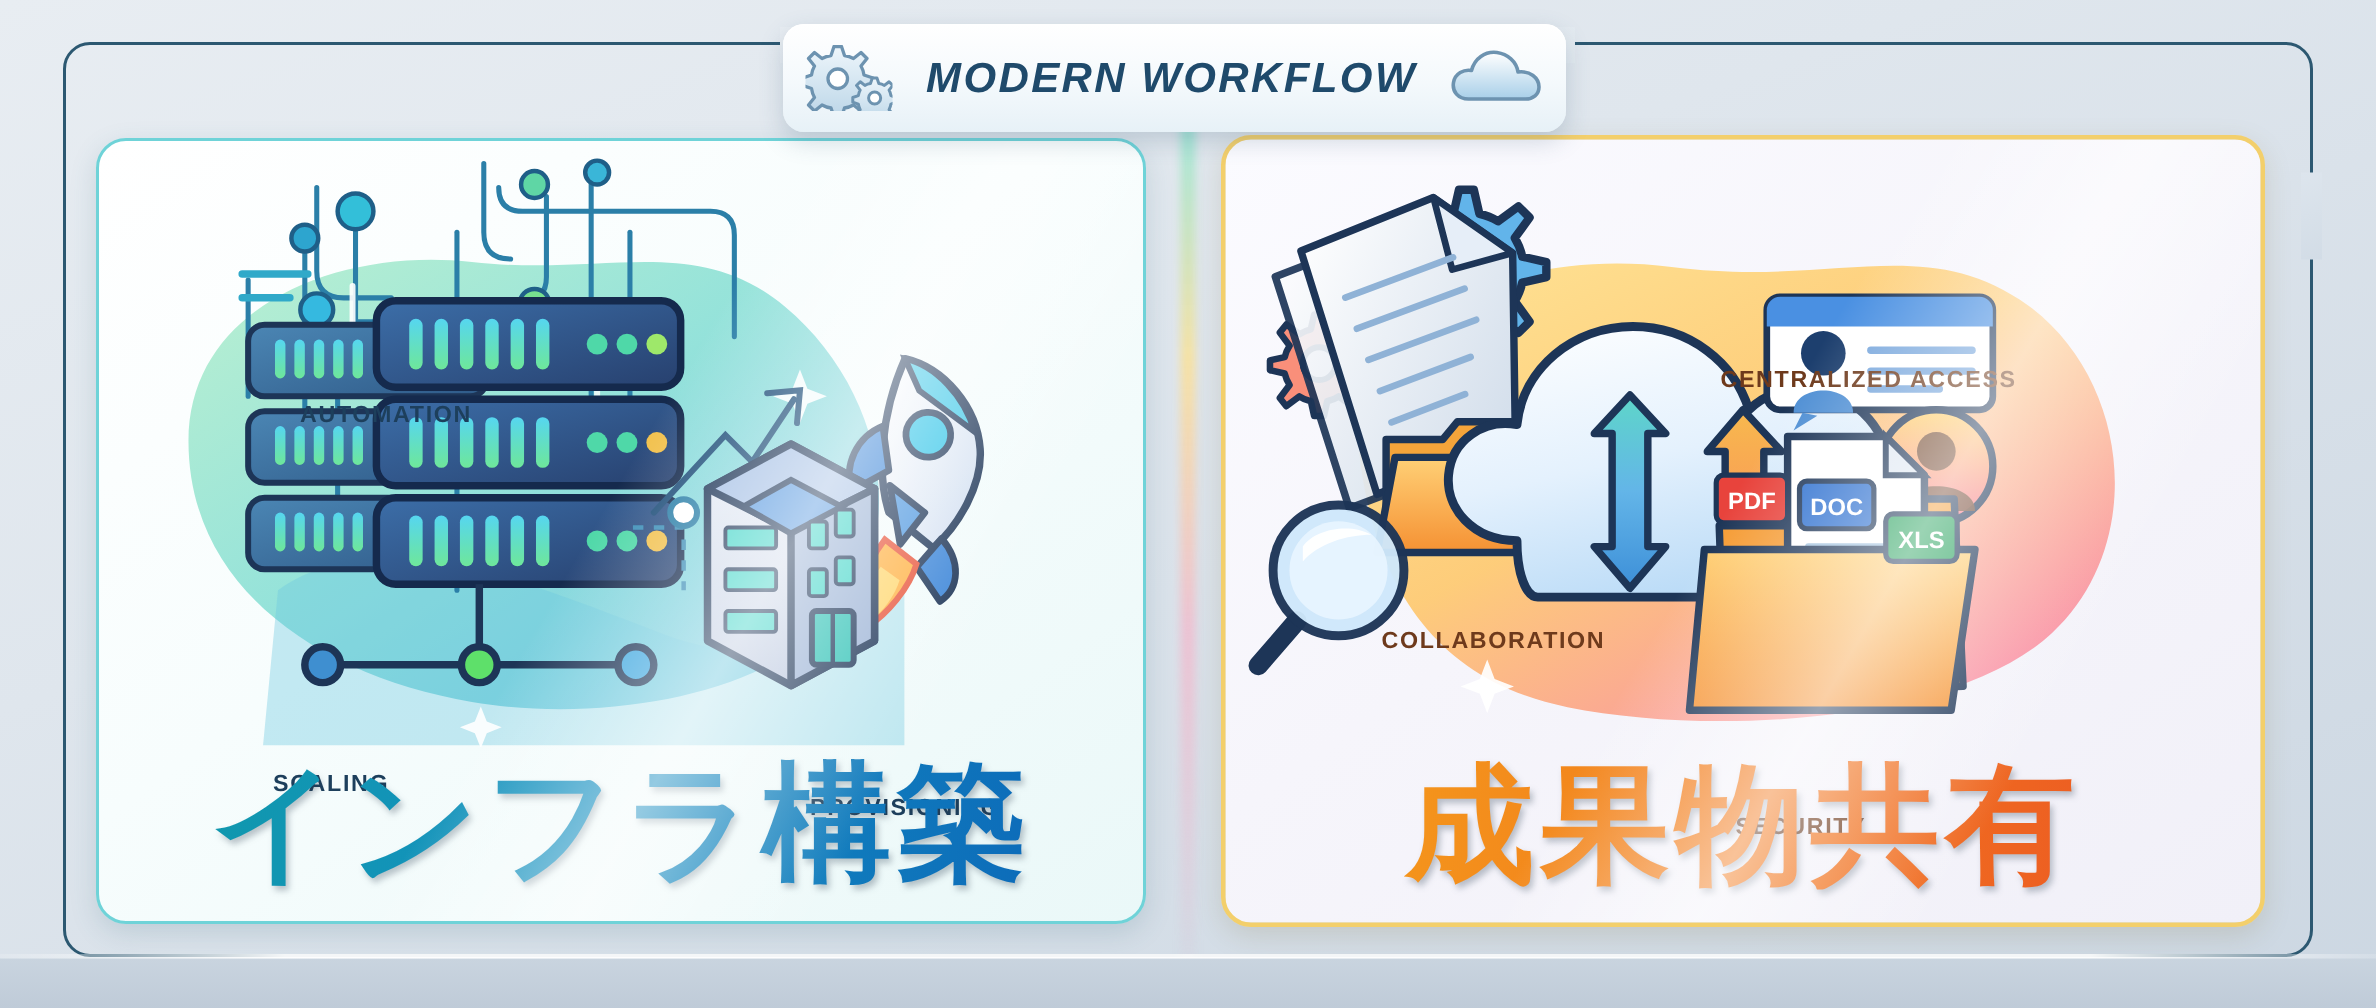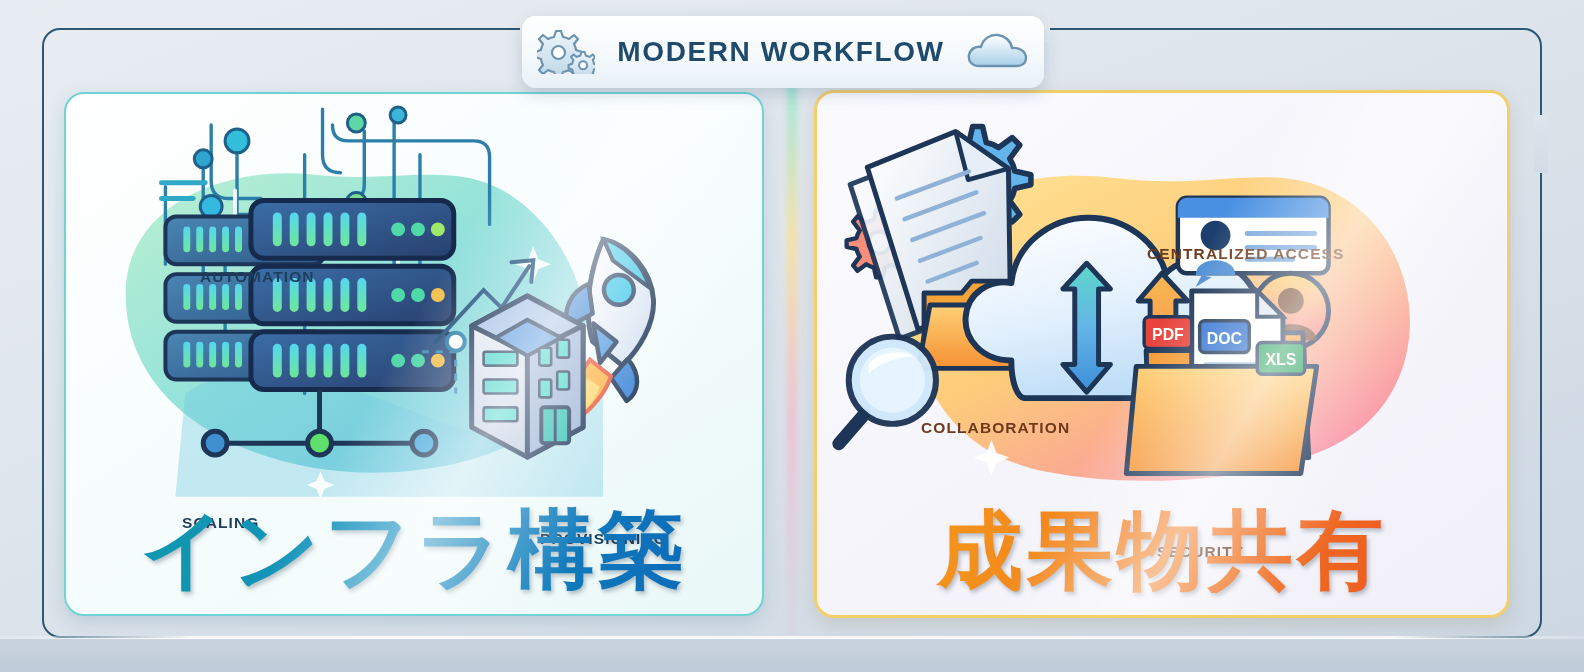--- a/index.html
+++ b/index.html
@@ -55,20 +55,21 @@
   .header-badge {
     position: absolute;
     left: 522px; top: 16px;
     width: 522px; height: 72px;
     background: linear-gradient(180deg,#ffffff 0%, #f4f9fc 55%, #e7f1f7 100%);
     border-radius: 14px;
     box-shadow: 0 6px 16px rgba(60,90,120,.22), 0 1px 0 rgba(255,255,255,.9) inset;
     display: flex; align-items: center; justify-content: center;
     gap: 22px;
     z-index: 10;
+    font-style: italic;
   }
   .header-title {
     font-size: 28px;
     font-weight: bold;
     letter-spacing: 1.6px;
     color: #1f4a6b;
     white-space: nowrap;
   }
 
   

